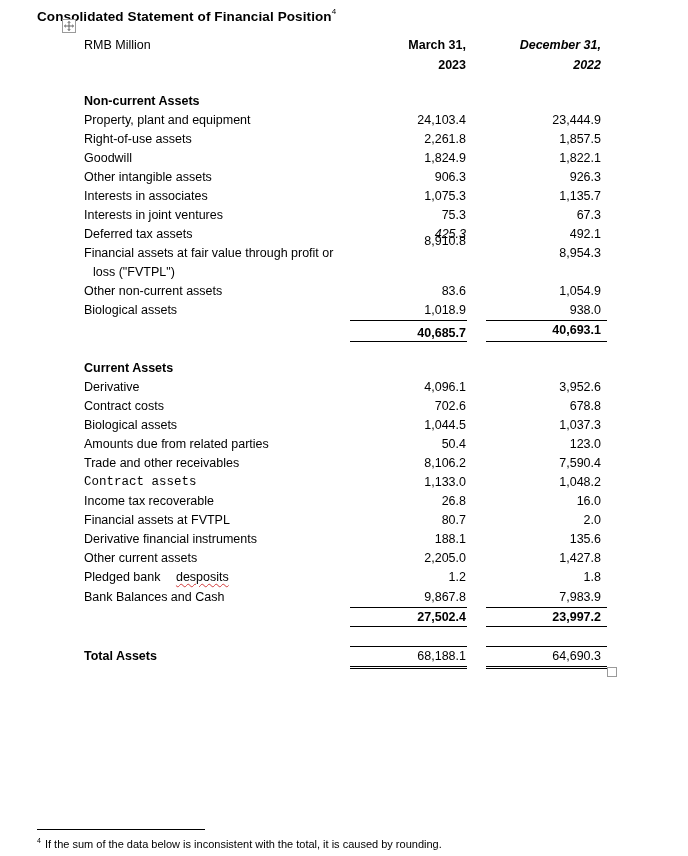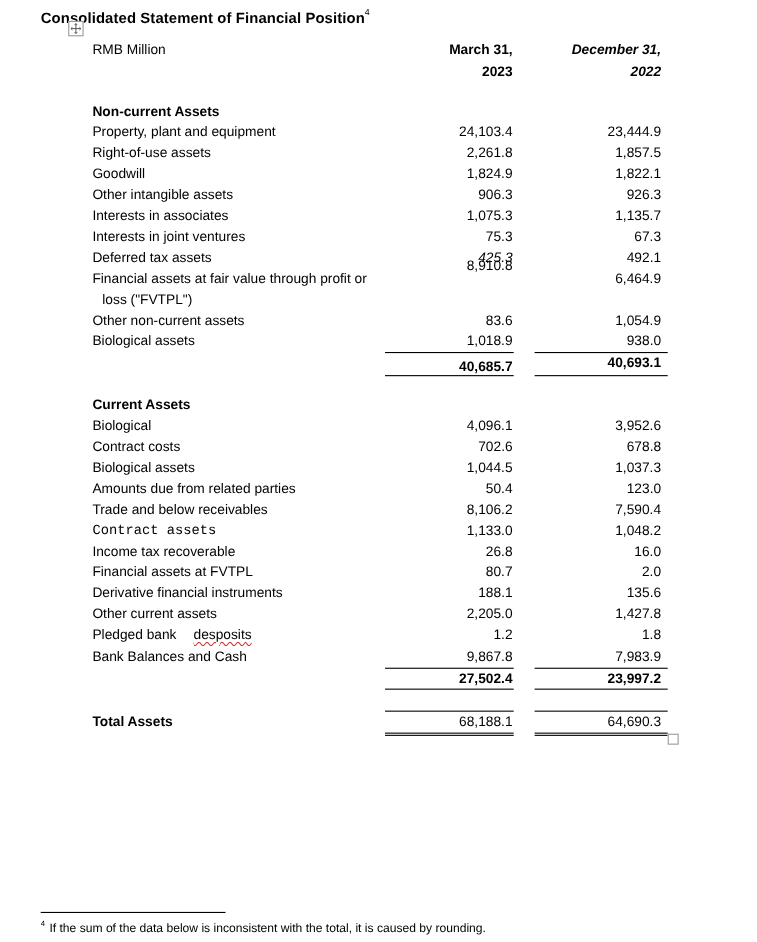--- a/index.html
+++ b/index.html
@@ -164,21 +164,21 @@
   </div>
   <div>
     <div class="label" style="top:225px;">Deferred tax assets</div>
     <div class="num col1" style="top:225px;font-style:italic;">425.3</div>
     <div class="num col2" style="top:225px;">492.1</div>
   </div>
   <div>
     <div class="label" style="top:244px;">Financial assets at fair value through profit or</div>
     <div class="label" style="top:263px; left:93px;">loss ("FVTPL")</div>
     <div class="num col1" style="top:232px;">8,910.8</div>
-    <div class="num col2" style="top:244px;">6,464.9</div>
+    <div class="num col2" style="top:244px;">8,954.3</div>
   </div>
   <div>
     <div class="label" style="top:282px;">Other non-current assets</div>
     <div class="num col1" style="top:282px;">83.6</div>
     <div class="num col2" style="top:282px;">1,054.9</div>
   </div>
   <div>
     <div class="label" style="top:301px;">Biological assets</div>
     <div class="num col1" style="top:301px;">1,018.9</div>
     <div class="num col2" style="top:301px;">938.0</div>
@@ -189,41 +189,41 @@
   <div>
     <div class="num col1 bold" style="top:324px;">40,685.7</div>
     <div class="num col2 bold" style="top:321px;">40,693.1</div>
   </div>
   <div class="rule c1" style="top:341px;"></div>
   <div class="rule c2" style="top:341px;"></div>
 
   <div class="label bold" style="top:359px;">Current Assets</div>
 
   <div>
-    <div class="label" style="top:378px;">Biological</div>
+    <div class="label" style="top:378px;">Derivative</div>
     <div class="num col1" style="top:378px;">4,096.1</div>
     <div class="num col2" style="top:378px;">3,952.6</div>
   </div>
   <div>
     <div class="label" style="top:397px;">Contract costs</div>
     <div class="num col1" style="top:397px;">702.6</div>
     <div class="num col2" style="top:397px;">678.8</div>
   </div>
   <div>
     <div class="label" style="top:416px;">Biological assets</div>
     <div class="num col1" style="top:416px;">1,044.5</div>
     <div class="num col2" style="top:416px;">1,037.3</div>
   </div>
   <div>
     <div class="label" style="top:435px;">Amounts due from related parties</div>
     <div class="num col1" style="top:435px;">50.4</div>
     <div class="num col2" style="top:435px;">123.0</div>
   </div>
   <div>
-    <div class="label" style="top:454px;">Trade and below receivables</div>
+    <div class="label" style="top:454px;">Trade and other receivables</div>
     <div class="num col1" style="top:454px;">8,106.2</div>
     <div class="num col2" style="top:454px;">7,590.4</div>
   </div>
   <div>
     <div class="label" style="top:473px;font-family:Liberation Mono, monospace;">Contract assets</div>
     <div class="num col1" style="top:473px;">1,133.0</div>
     <div class="num col2" style="top:473px;">1,048.2</div>
   </div>
   <div>
     <div class="label" style="top:492px;">Income tax recoverable</div>

